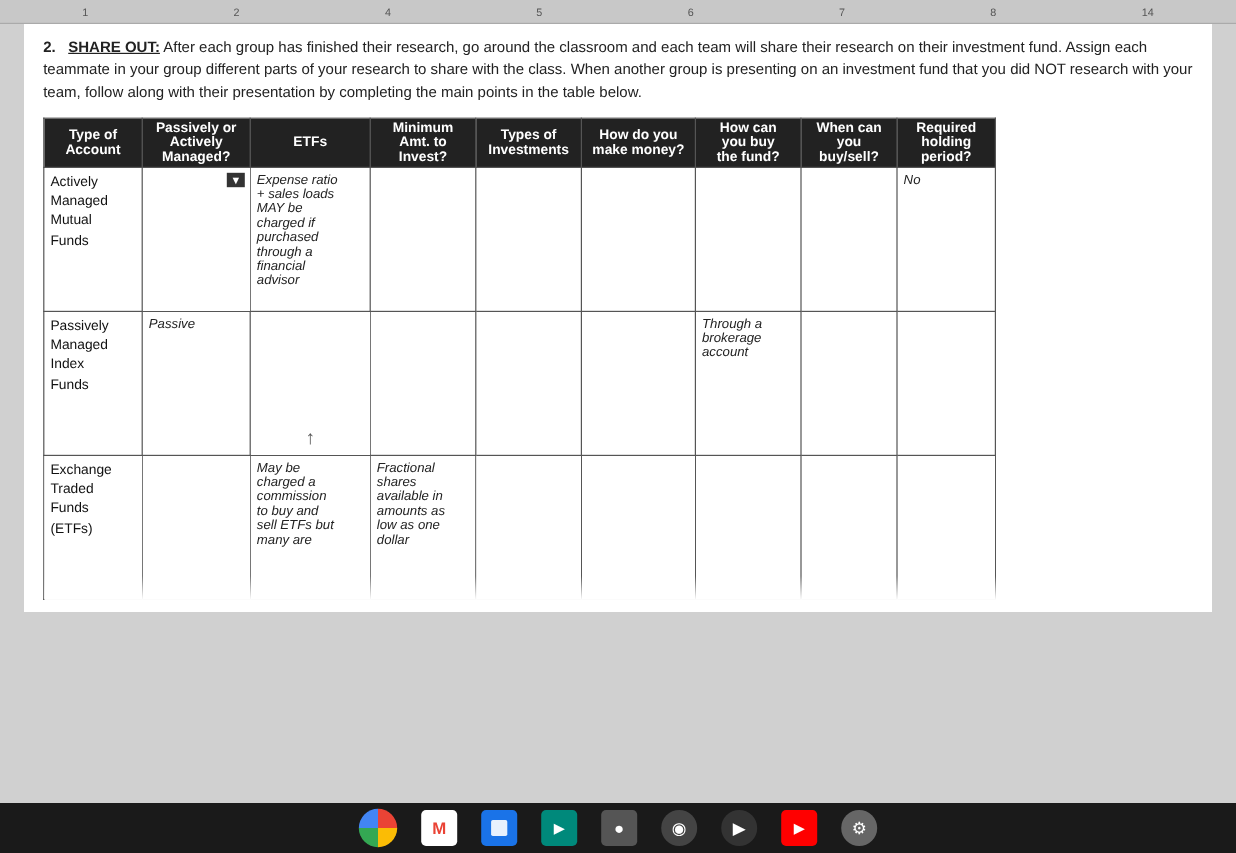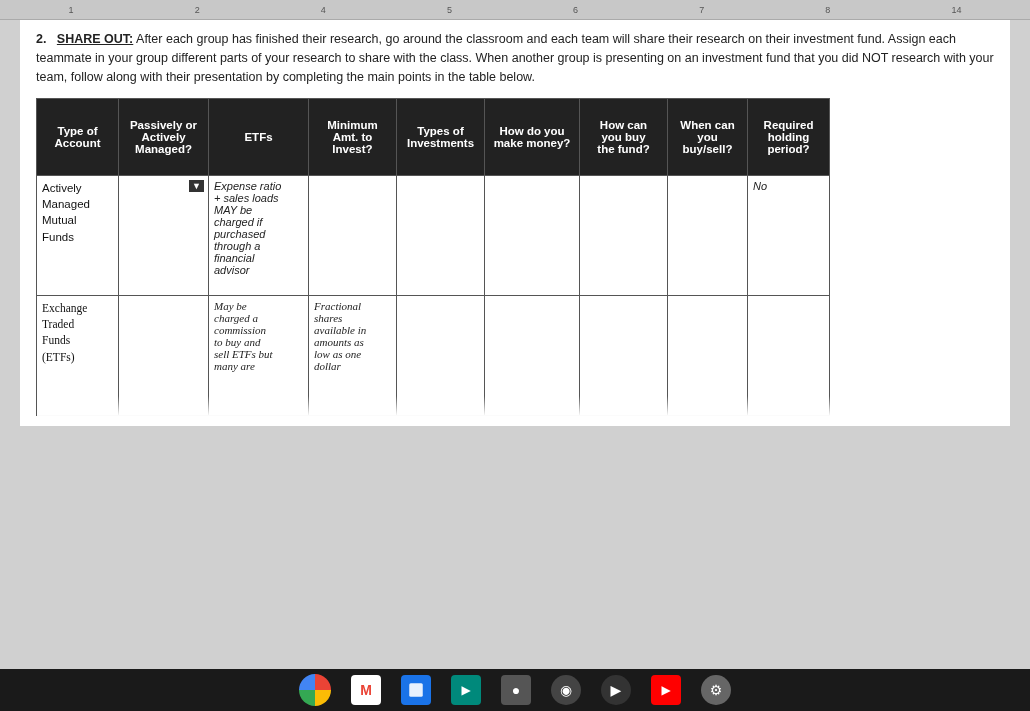--- a/index.html
+++ b/index.html
@@ -66,21 +66,21 @@
       color: #111;
     }
 
     thead th {
       background: #222;
       color: white;
       font-weight: bold;
       font-size: 11.5px;
       text-align: center;
       vertical-align: middle;
-      padding: 20px 4px;
+      padding: 2px 4px;
     }
 
     tbody td {
       background: white;
       min-height: 80px;
       height: 80px;
     }
 
     .col-type { width: 82px; }
     .col-passive { width: 90px; }
@@ -126,21 +126,20 @@
       height: 32px;
       border-radius: 50%;
       display: flex;
       align-items: center;
       justify-content: center;
       font-size: 18px;
     }
 
     .fade-bottom {
       position: relative;
-      font-family: Liberation Serif, serif;
     }
     .fade-bottom::after {
       content: '';
       position: absolute;
       bottom: 0;
       left: 0;
       right: 0;
       height: 20px;
       background: linear-gradient(transparent, white);
     }
@@ -210,20 +209,39 @@
         <td></td>
         <td></td>
         <td></td>
         <td></td>
         <td></td>
         <td>
           <span class="italic-text">No</span>
         </td>
       </tr>
 
+      <tr class="row-tall">
+        <td>
+          <span class="cell-label">Passively<br>Managed<br>Index<br>Funds</span>
+        </td>
+        <td>
+          <span class="italic-text">Passive</span>
+        </td>
+        <td style="position:relative;">
+          <span style="position:absolute;bottom:4px;left:50%;transform:translateX(-50%);font-size:16px;color:#555;">↑</span>
+        </td>
+        <td></td>
+        <td></td>
+        <td></td>
+        <td>
+          <span class="italic-text">Through a<br>brokerage<br>account</span>
+        </td>
+        <td></td>
+        <td></td>
+      </tr>
 
       <tr class="row-tall fade-bottom">
         <td>
           <span class="cell-label">Exchange<br>Traded<br>Funds<br>(ETFs)</span>
         </td>
         <td></td>
         <td>
           <span class="italic-text">May be<br>charged a<br>commission<br>to buy and<br>sell ETFs but<br>many are</span>
         </td>
         <td>

